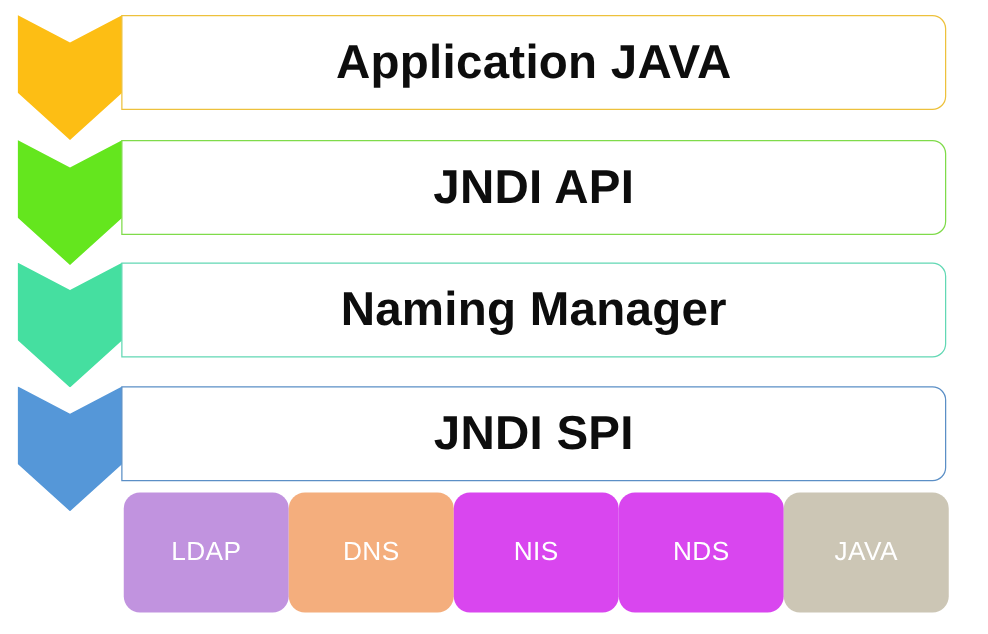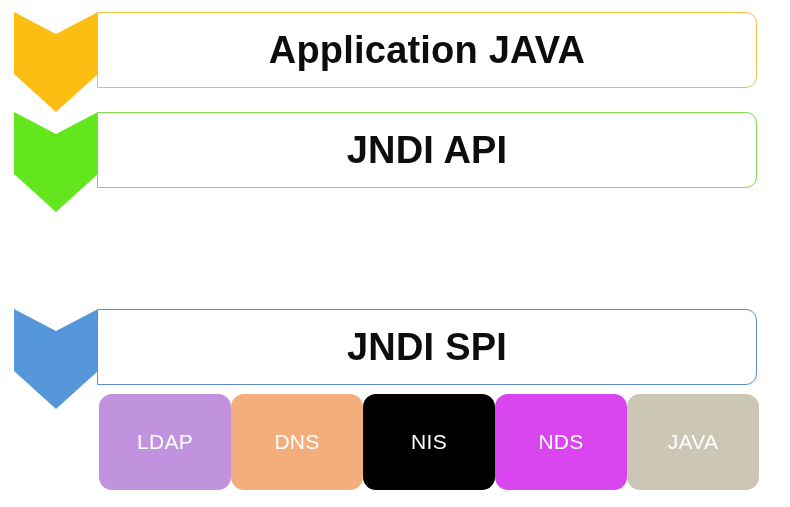--- a/index.html
+++ b/index.html
@@ -100,36 +100,42 @@
     </div>
   </div>
 
   <div class="layer-row r1">
     <div class="chevron" style="background: rgb(100, 230, 30);"></div>
     <div class="bar" style="border-color: rgb(127, 219, 74); justify-content: center;">
       <span class="bar-label">JNDI API</span>
     </div>
   </div>
 
+  <div class="layer-row r2">
+    <div class="chevron" style="background: rgb(69, 223, 160);"></div>
+    <div class="bar" style="border-color: rgb(98, 216, 180);">
+      <span class="bar-label">Naming Manager</span>
+    </div>
+  </div>
 
   <div class="layer-row r3">
     <div class="chevron" style="background: rgb(85, 151, 216);"></div>
     <div class="bar" style="border-color: rgb(91, 143, 198); text-align: center;">
       <span class="bar-label">JNDI SPI</span>
     </div>
   </div>
 
   <div id="providers">
     <div class="provider" style="background: rgb(193, 147, 223);">
       <span class="provider-label" style="color: rgb(255, 255, 255);">LDAP</span>
     </div>
     <div class="provider" style="background: rgb(244, 174, 125);">
       <span class="provider-label" style="color: rgb(255, 255, 255);">DNS</span>
     </div>
-    <div class="provider" style="background: #000000;">
+    <div class="provider" style="background: #d946ef;">
       <span class="provider-label" style="color: rgb(255, 255, 255);">NIS</span>
     </div>
     <div class="provider" style="background: #d946ef;">
       <span class="provider-label" style="color: rgb(255, 255, 255);">NDS</span>
     </div>
     <div class="provider" style="background: rgb(204, 198, 181);">
       <span class="provider-label" style="color: rgb(255, 255, 255);">JAVA</span>
     </div>
   </div>
 

